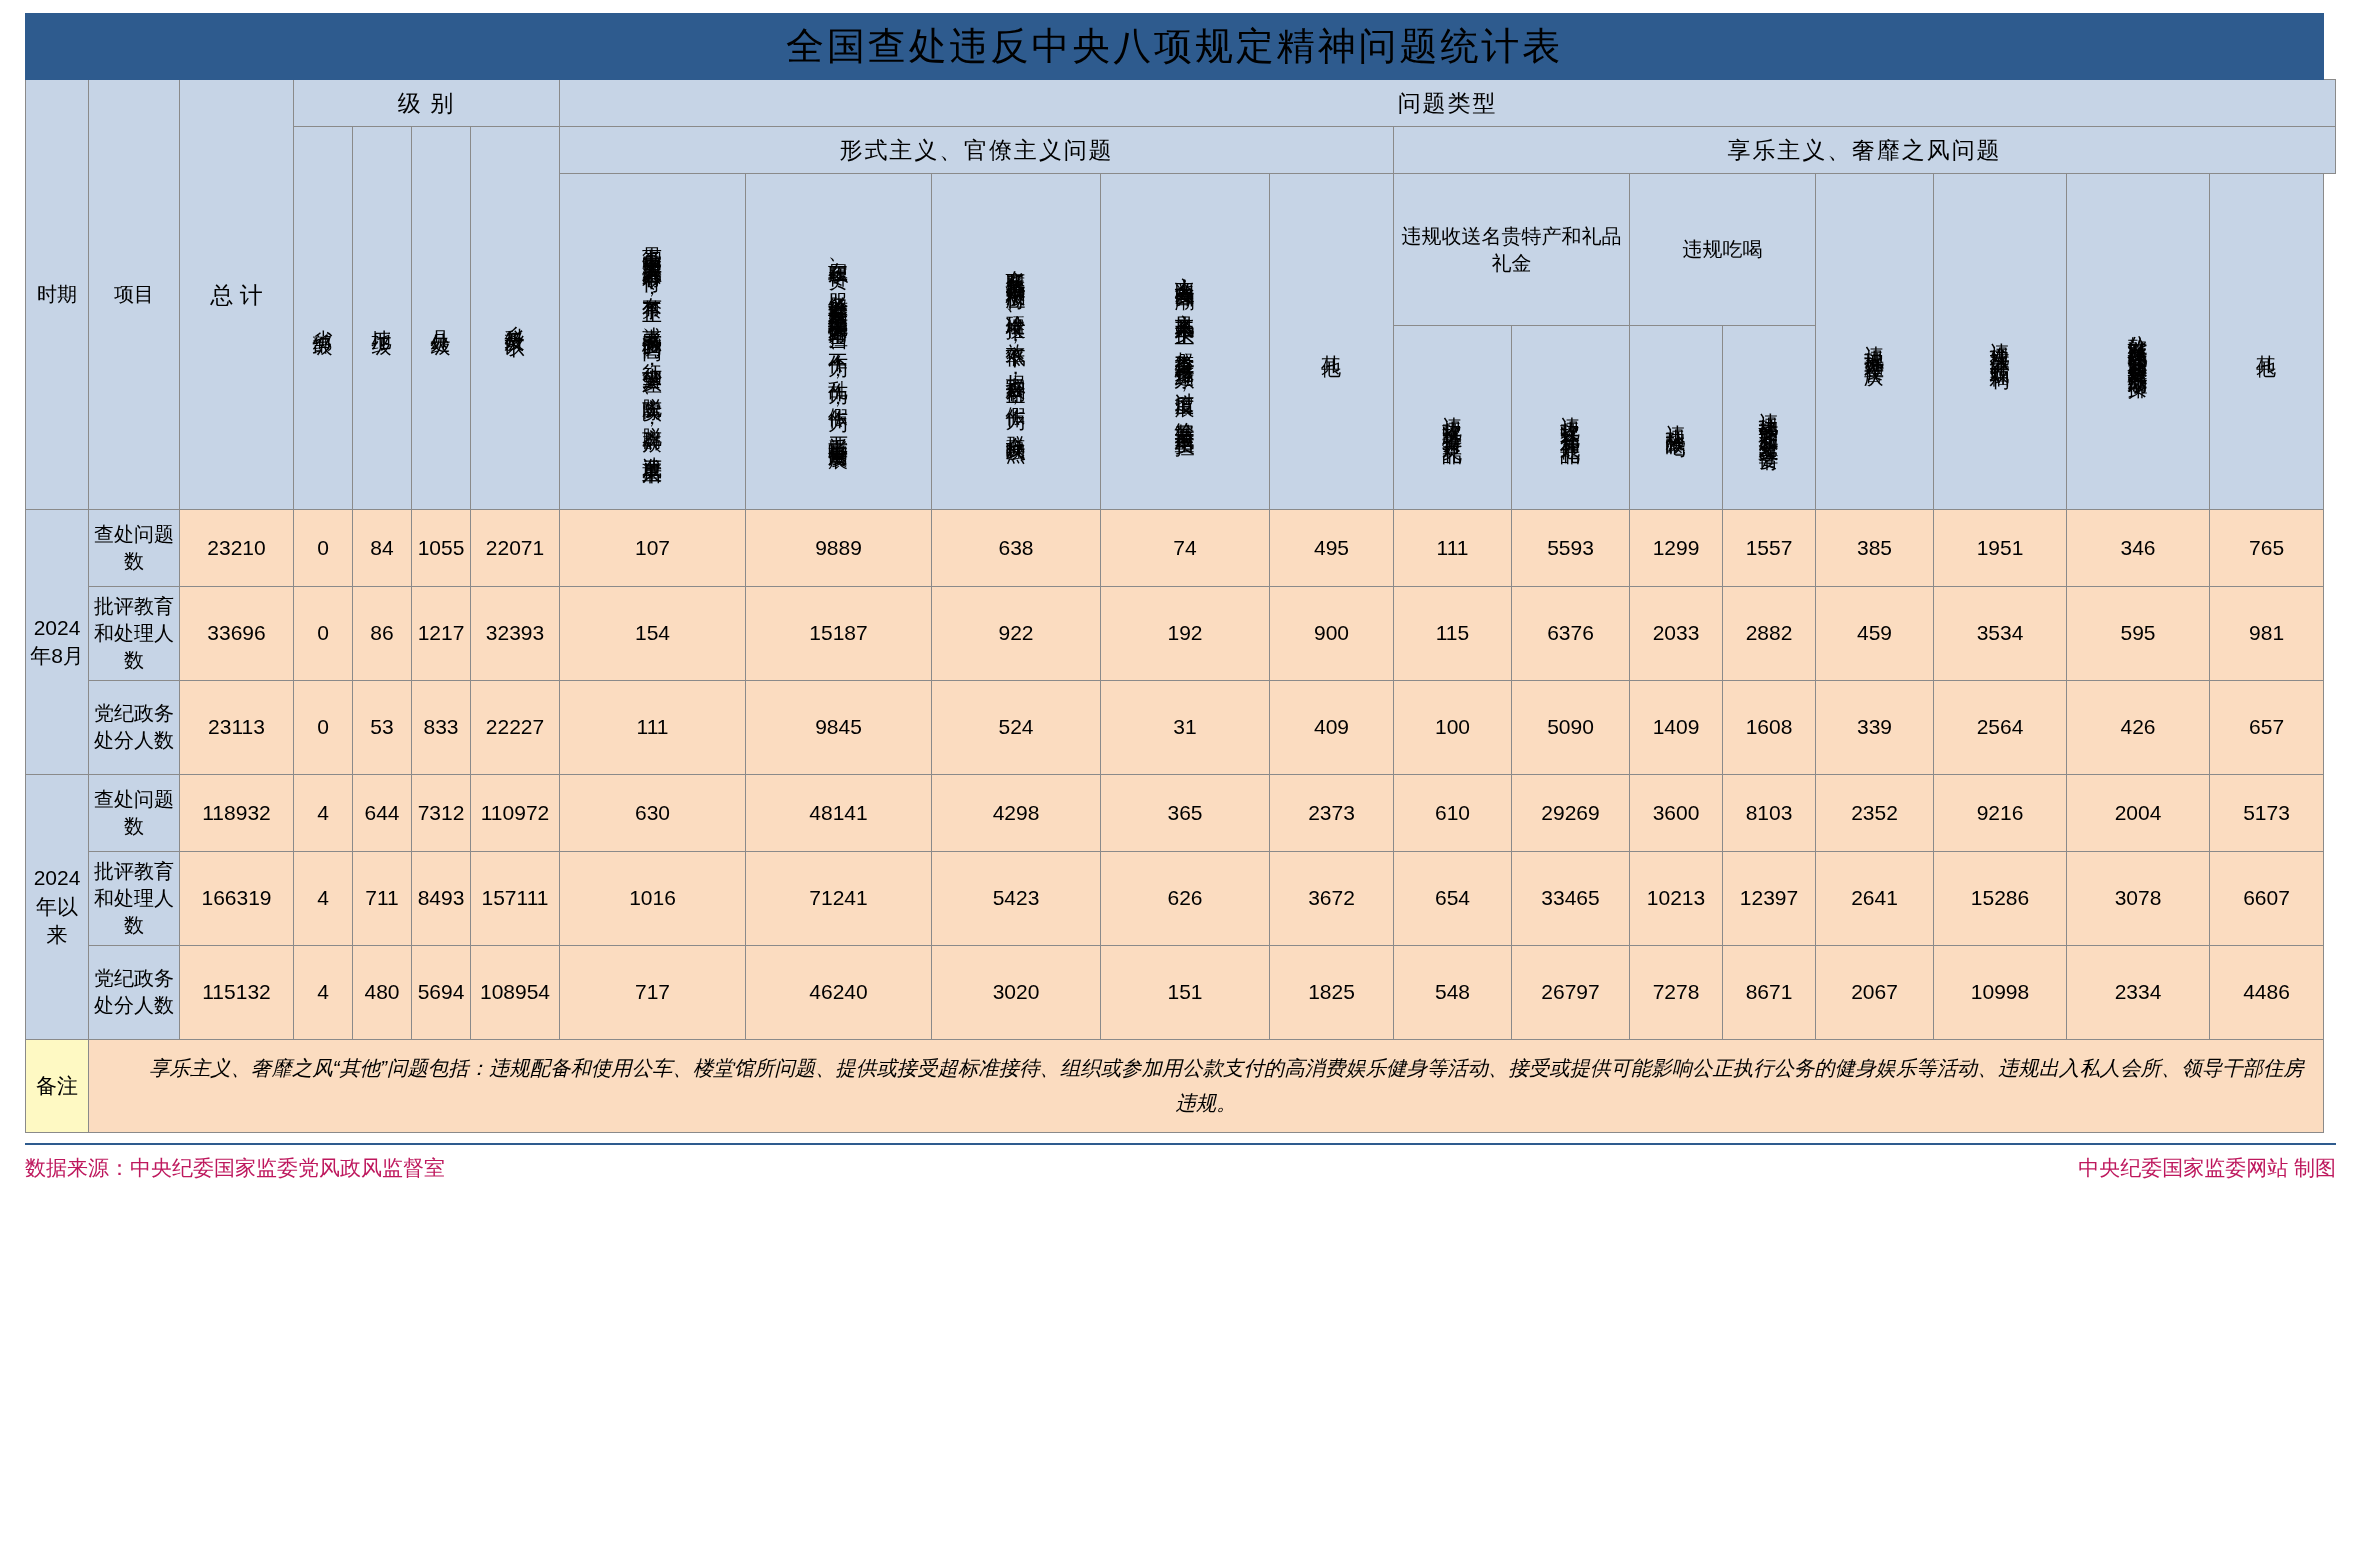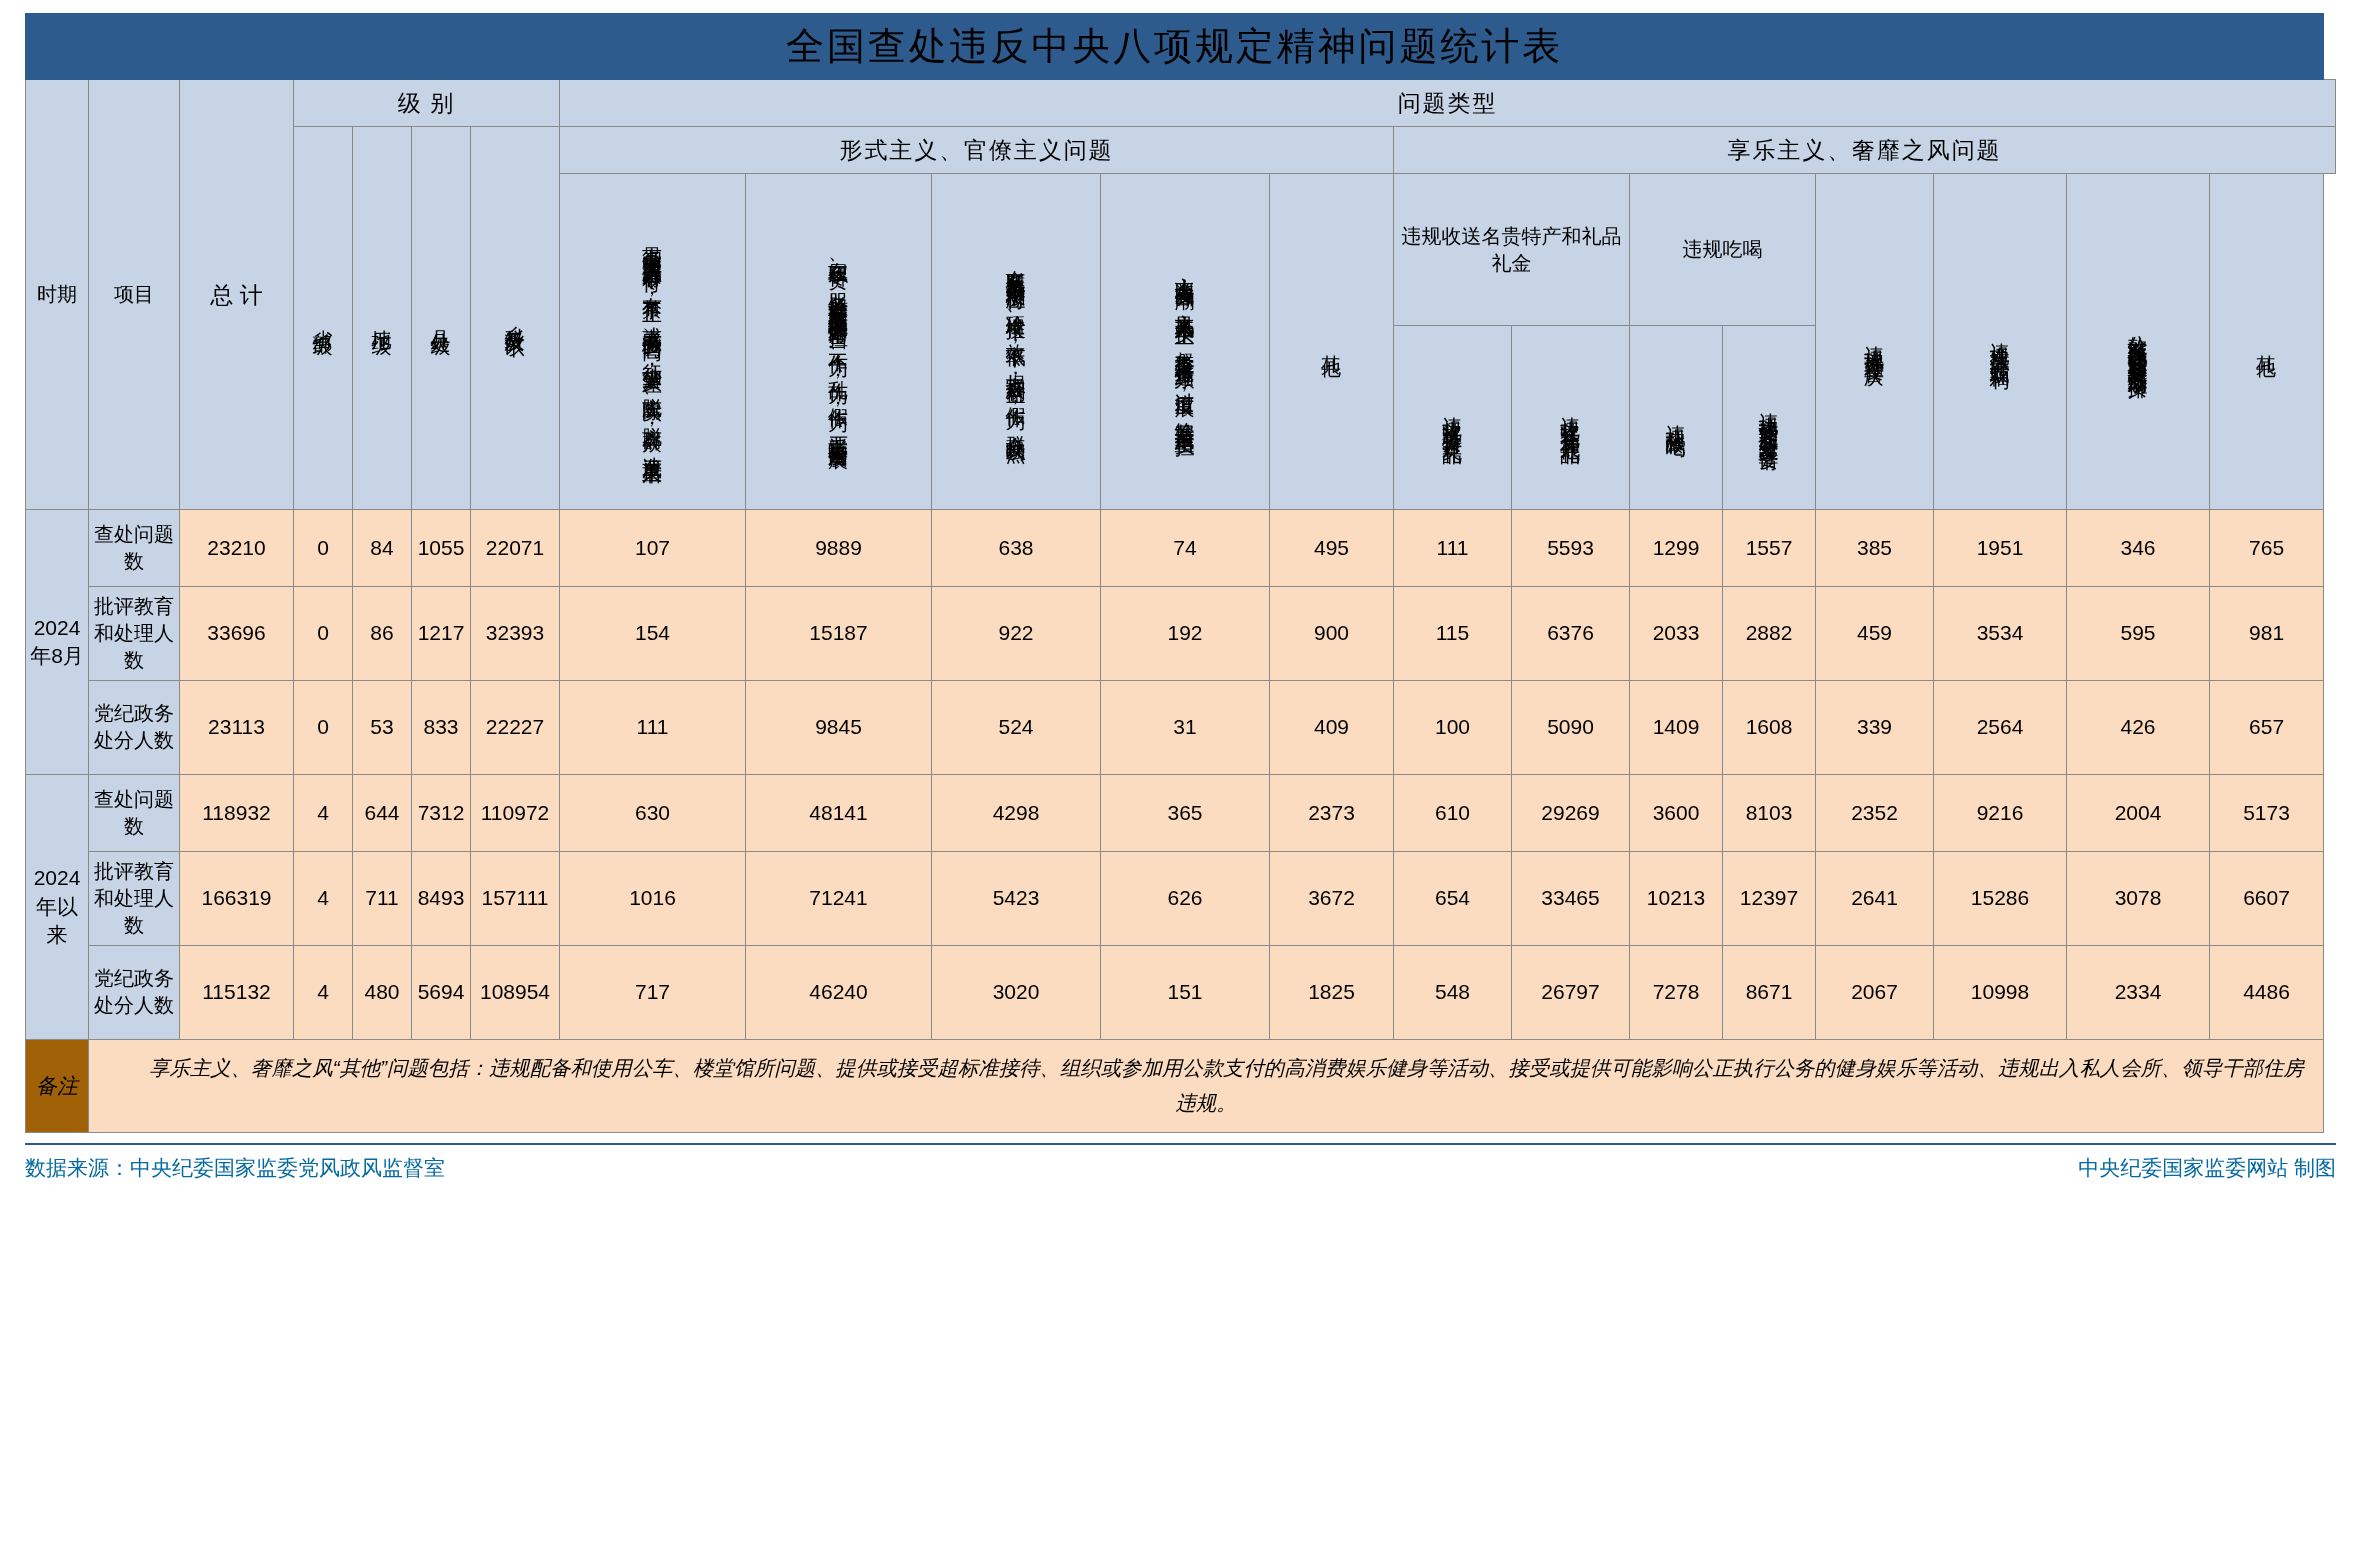--- a/index.html
+++ b/index.html
@@ -85,43 +85,42 @@
     font-size: 20px;
     line-height: 1.35;
   }
   .num {
     background: #fbdcc0;
     font-size: 21px;
   }
   .num.total { background: #fbdcc0; }
   
   .note-label {
-    background: #a16207;
+    background: #fef9c3;
     font-size: 21px;
     width: 63px;
-    font-style: italic;
   }
   .note-body {
     background: #fbdcc0;
     font-size: 20.4px;
     text-align: left;
     line-height: 1.7;
     padding: 11.4px 15px;
     font-style: italic;
   }
   .note-body .indent { display: inline-block; width: 2em; }
   .source-row {
     width: 2311px;
     border-top: 2.9px solid #2e5b8e;
     margin-top: 9.5px;
     padding-top: 9.5px;
     display: flex;
     justify-content: space-between;
     font-size: 21px;
-    color: #0369a1;
+    color: #be185d;
   }
 </style>
 </head>
 <body>
 
 <div id="page">
   <table class="stat">
     <colgroup>
       <col style="width:63px">
       <col style="width:91px">

